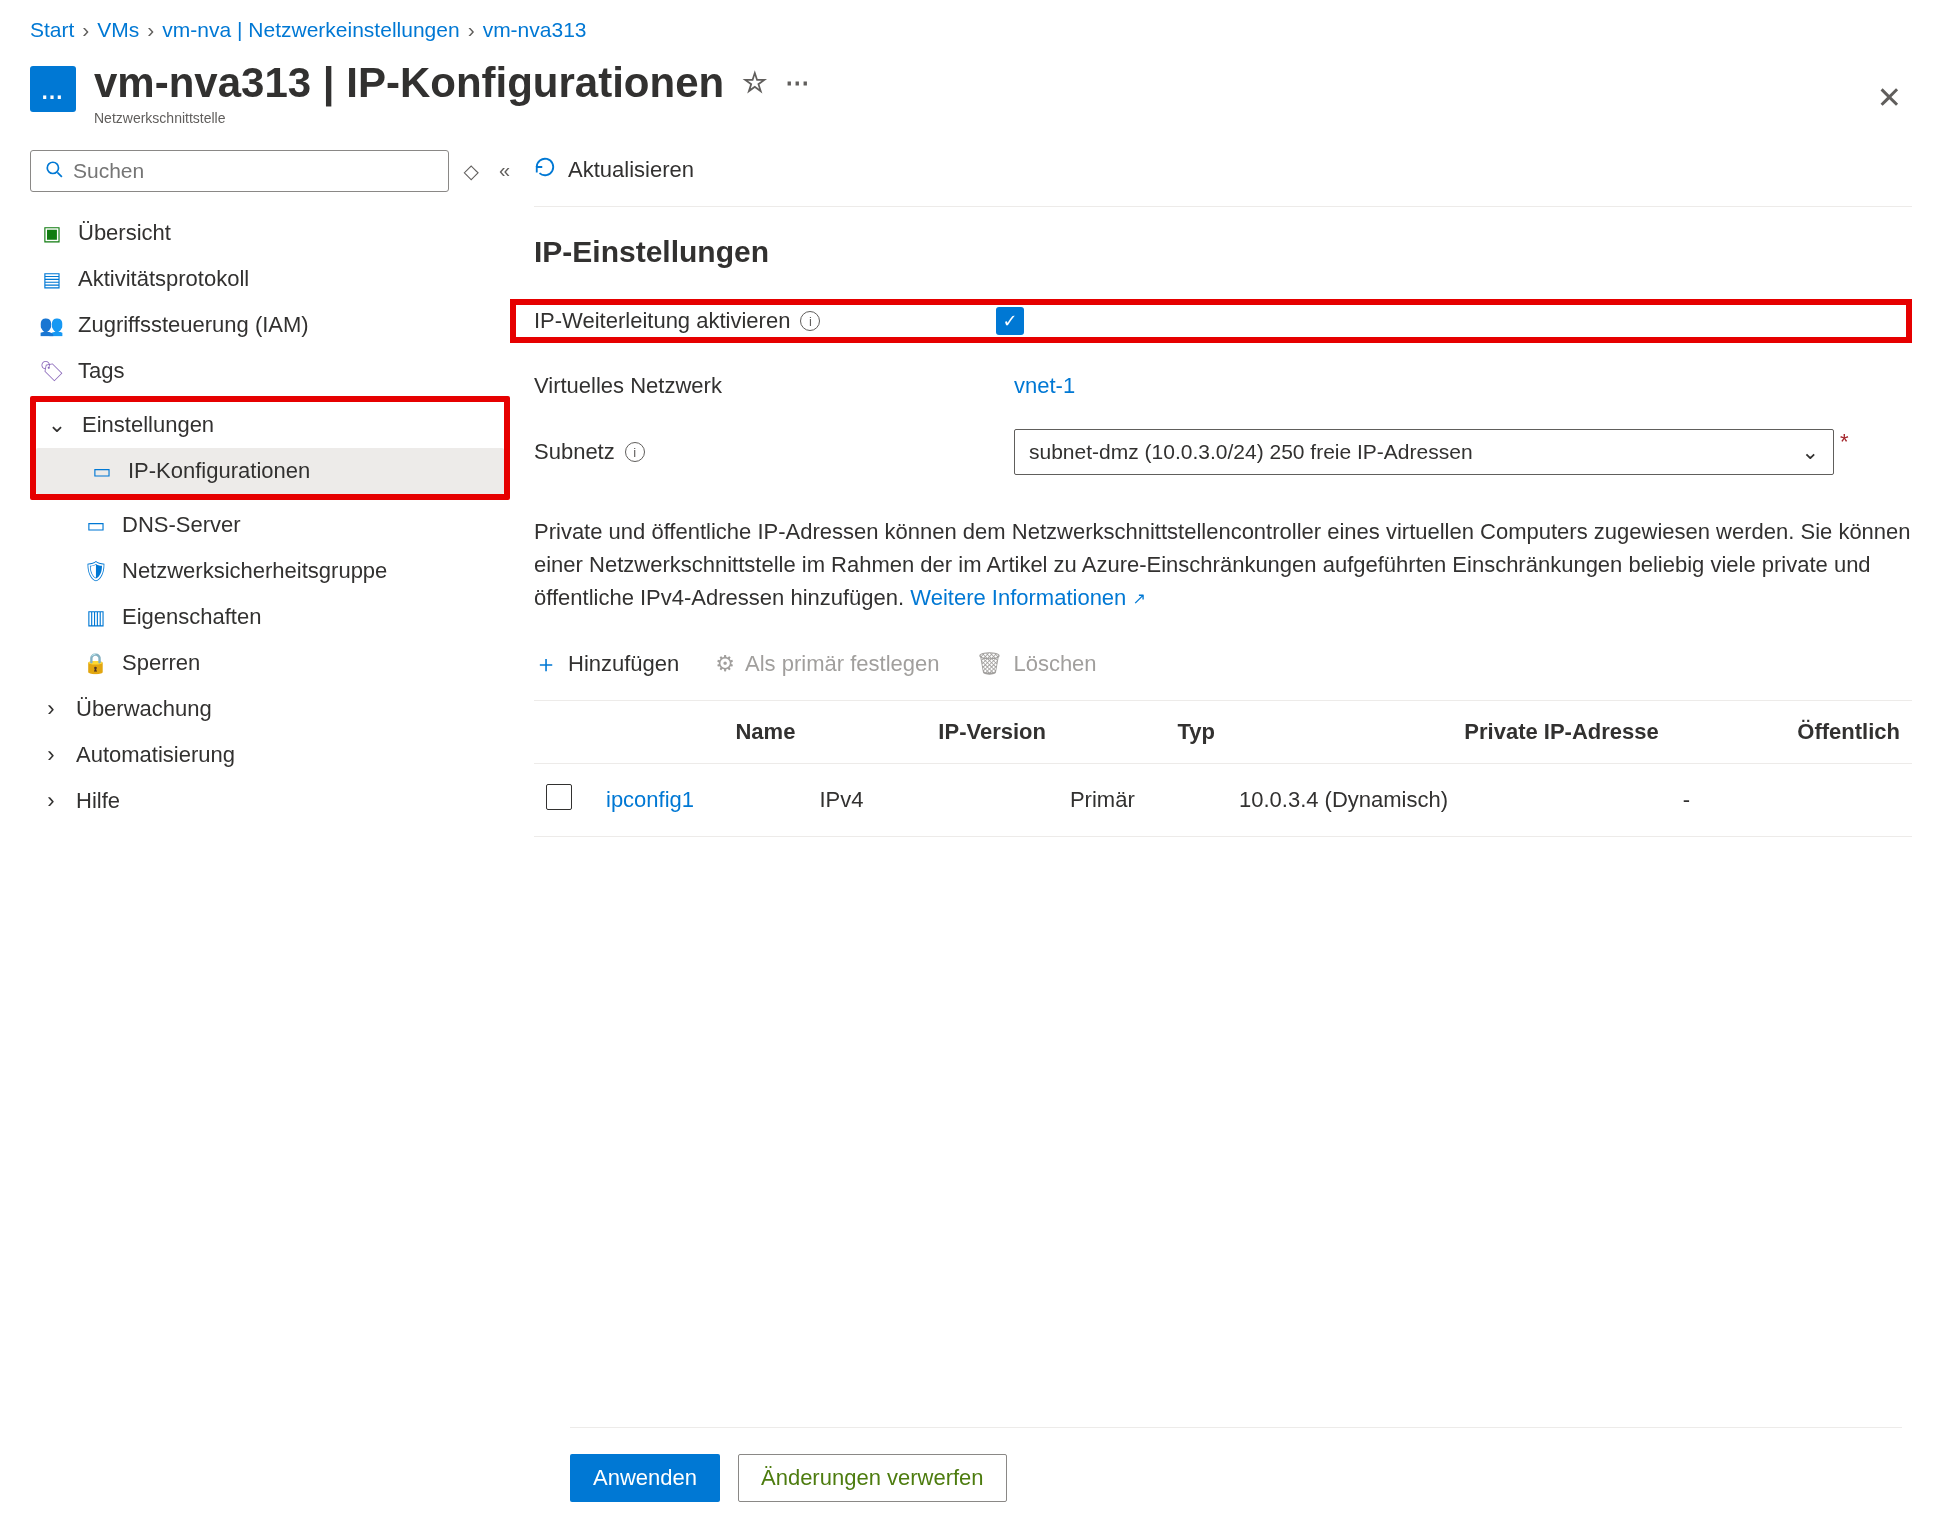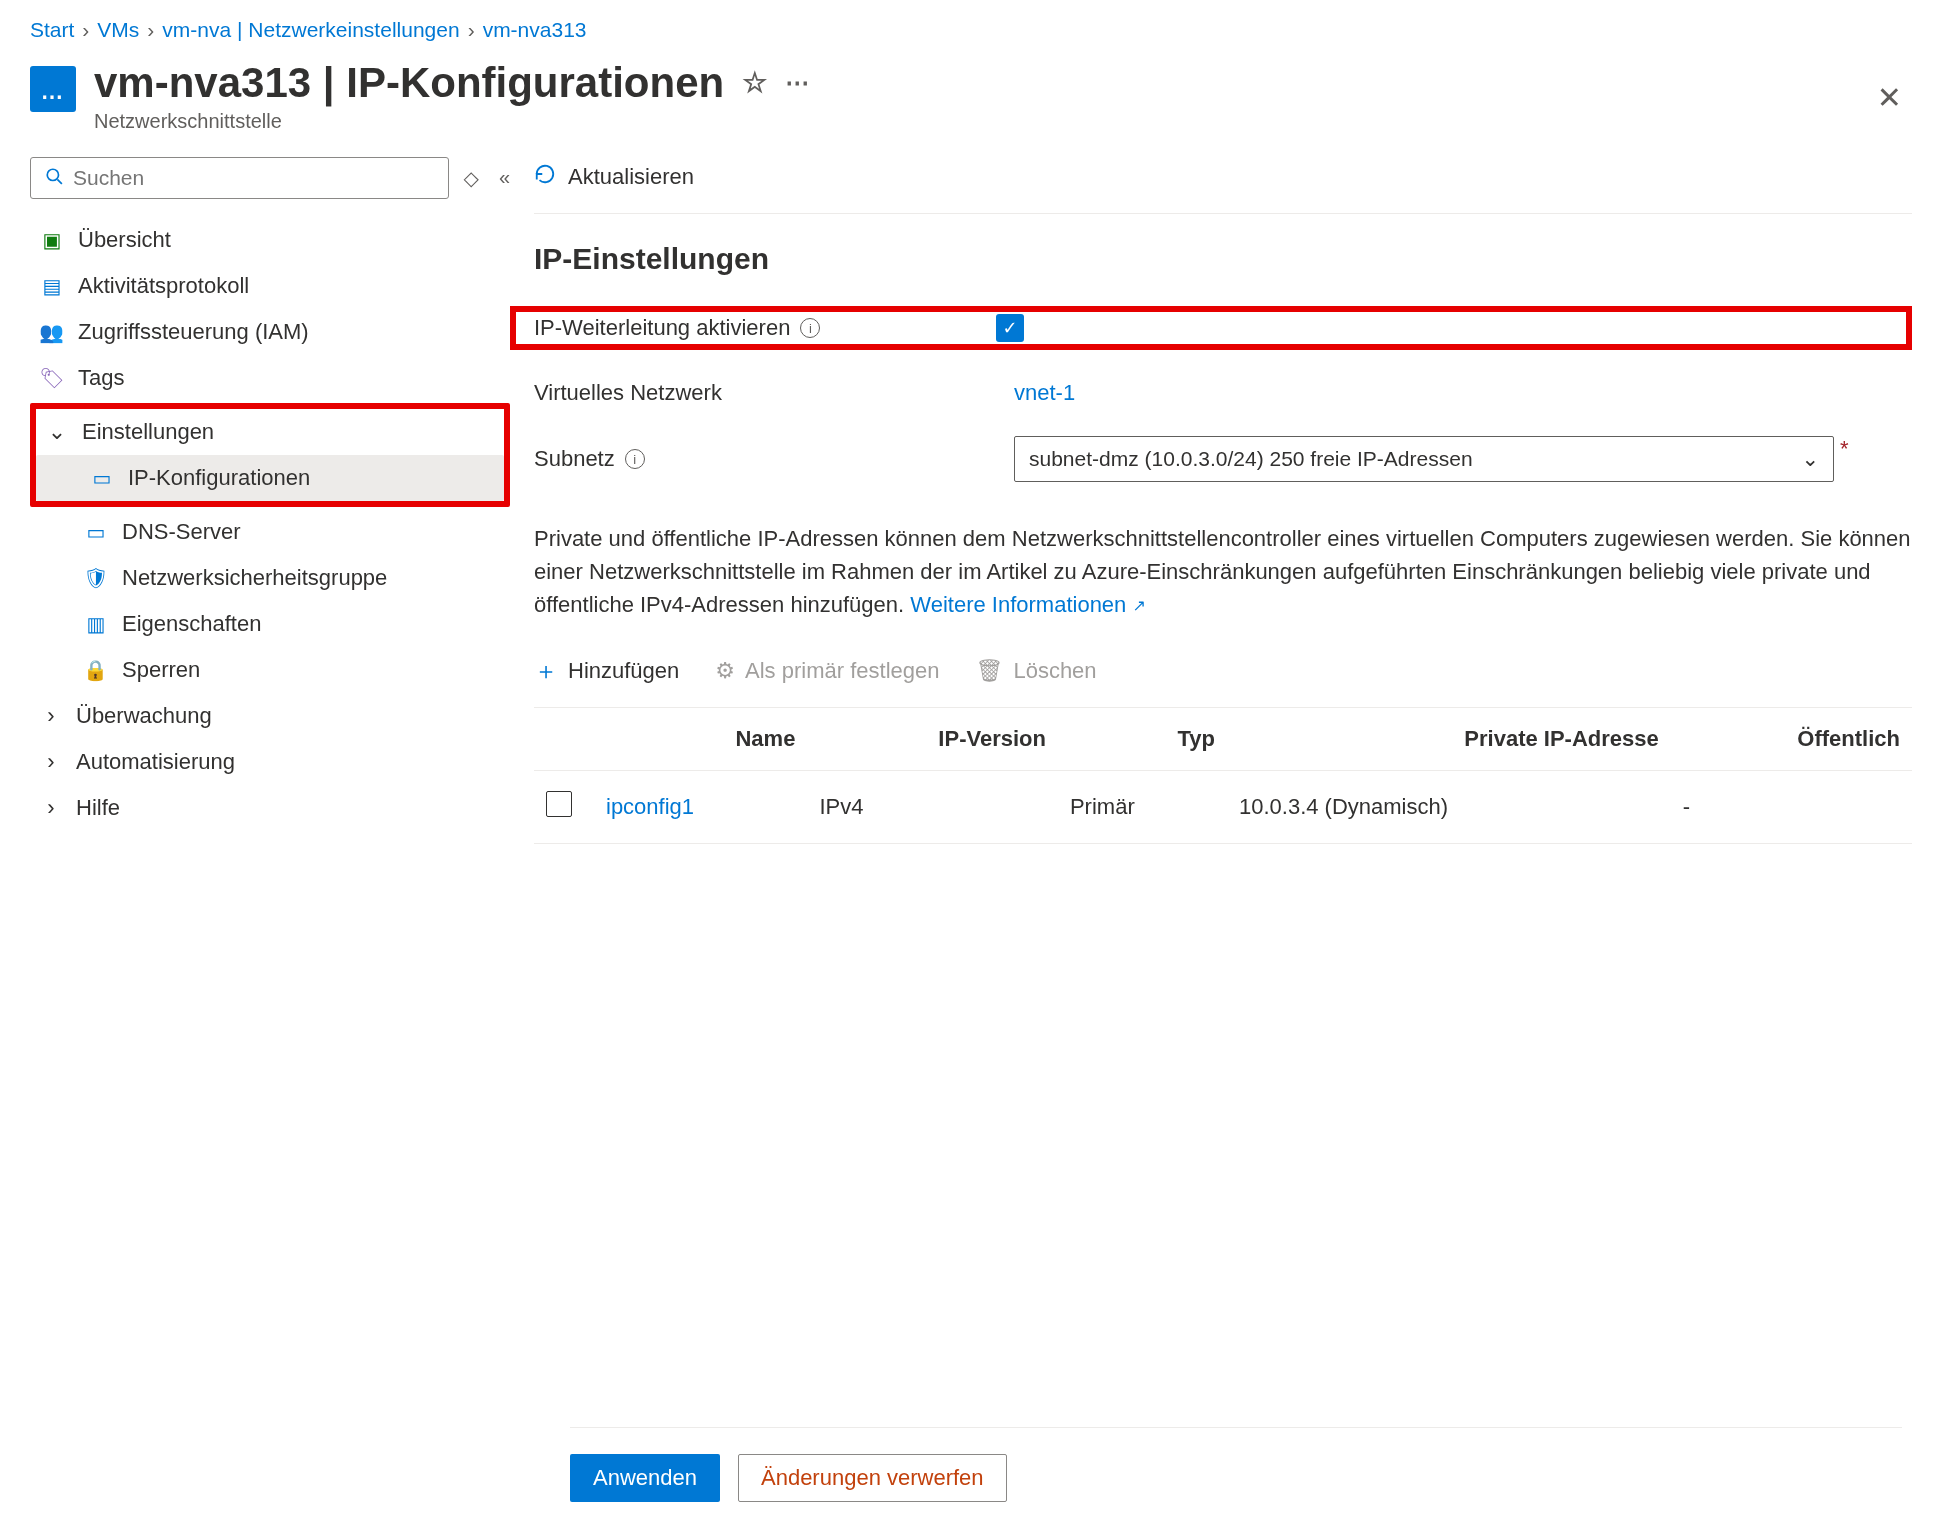--- a/index.html
+++ b/index.html
@@ -20,21 +20,21 @@
   .breadcrumb { font-size: 21px; color: #605e5c; display: flex; align-items: center; gap: 8px; margin-bottom: 18px; }
   .breadcrumb a { color: #0078d4; text-decoration: none; cursor: pointer; }
   .breadcrumb .sep { color: #605e5c; }
 
   
   .header-row { display: flex; align-items: flex-start; gap: 18px; margin-bottom: 24px; }
   .header-icon { width: 46px; height: 46px; background:#0078d4; border-radius: 3px; margin-top:6px; position:relative; }
   .header-icon::after { content:"⋯"; position:absolute; bottom:2px; left:0; right:0; text-align:center; color:#fff; font-weight:bold; font-size:22px; letter-spacing:2px;}
   .header-title-block { flex:1; }
   .header-title { font-size: 42px; font-weight: 600; line-height: 1.1; display:flex; align-items:center; gap:18px;}
-  .header-subtitle { font-size: 20px; color:#605e5c; margin-top:4px; }
+  .header-subtitle { font-size: 14px; color:#605e5c; margin-top:4px; }
   .icon-btn { cursor:pointer; color:#605e5c; }
   .close-x { font-size:30px; font-weight:300; color:#605e5c; cursor:pointer; position:absolute; top:80px; right:40px;}
 
   
   .content { display:flex; gap: 24px; }
   .sidebar { width: 480px; flex-shrink:0; }
   .main { flex:1; min-width:0; }
 
   
   .search-row { display:flex; align-items:center; gap:14px; margin-bottom:18px; }
@@ -84,21 +84,21 @@
   table.iptable { width:100%; border-collapse:collapse; font-size:22px; }
   table.iptable th { text-align:right; font-weight:600; padding:18px 12px; border-top:1px solid #edebe9; border-bottom:1px solid #edebe9;}
   table.iptable td { padding:20px 12px; border-bottom:1px solid #edebe9;}
   table.iptable td a { color:#0078d4; text-decoration:none; }
   .row-checkbox { width:26px; height:26px; border:1.5px solid #323130; border-radius:2px; display:inline-block; cursor:pointer;}
 
   
   .footer { position:absolute; left:570px; right:40px; bottom:30px; border-top:1px solid #edebe9; padding-top:26px; display:flex; gap:18px;}
   .btn { font-size:22px; padding:10px 22px; border-radius:2px; cursor:pointer; border:1px solid transparent;}
   .btn-primary { background:#0078d4; color:#fff; }
-  .btn-secondary { background:#fff; color:#c2410c; border:1px solid #8a8886; }
+  .btn-secondary { background:#fff; color:#4d7c0f; border:1px solid #8a8886; }
 
 </style>
 </head>
 <body>
 
 <div class="page">
 
   <div class="breadcrumb">
     <a>Start</a>
     <span class="sep">›</span>

